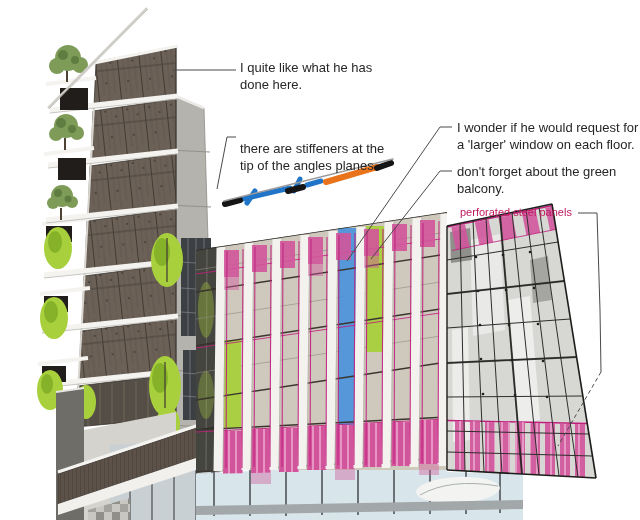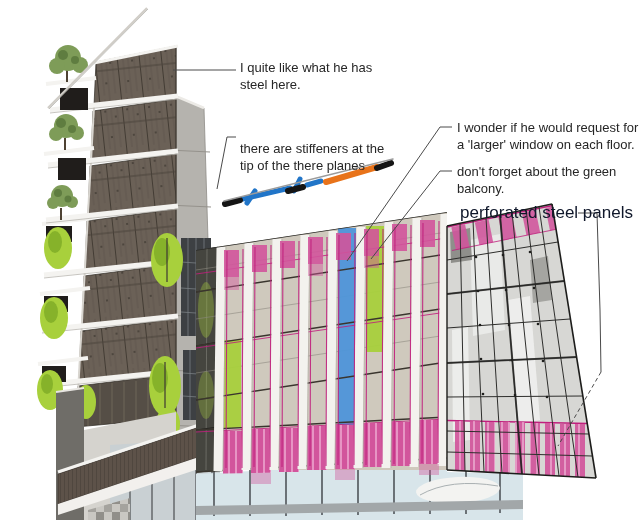--- a/index.html
+++ b/index.html
@@ -7,21 +7,21 @@
     --lime:#a8d03c; --lime-dark:#86b22a; --olive:#7e9c58; --olive-dark:#5f7d40;
     --blue:#4e95d9; --sk-blue:#2175c8; --sk-orange:#e8731a;
     --beige:#cfc9bd; --brown:#6b6157; --ink:#262626;
   }
   html,body{margin:0;padding:0;background:#fff;}
   .canvas{position:relative;width:640px;height:520px;background:#ffffff;overflow:hidden;
           font-family:"Liberation Sans",sans-serif;}
   .canvas svg{position:absolute;left:0;top:0;}
   .ann{position:absolute;color:var(--ink);font-size:13px;line-height:17px;z-index:5;}
   .ann .ln{display:block;}
-  .ann-overlay{font-size:17px;color:#0f172a;white-space:nowrap;}
+  .ann-overlay{font-size:11px;color:#be185d;white-space:nowrap;}
 </style>
 </head>
 <body>
 
 <div class="canvas">
 
 <svg width="640" height="520" viewBox="0 0 640 520">
   <defs>
     <pattern id="planks" width="22" height="54" patternUnits="userSpaceOnUse" patternTransform="rotate(-6)">
       <rect width="22" height="54" fill="var(--brown)"></rect>
@@ -306,26 +306,26 @@
     <path d="M236,137 L227,137 L217,189"></path>
     <path d="M452,127 L440,127 L347,261"></path>
     <path d="M452,171 L440,171 L371,259"></path>
     <path d="M578,213 L597,213 L600,310 L601,372"></path>
     <path d="M601,372 L558,446" stroke-dasharray="4 3"></path>
   </g>
 </svg>
 
 <div class="ann" style="left:240px;top:59px;width:175px">
   <span class="ln">I quite like what he has</span>
-  <span class="ln">steel here.</span>
+  <span class="ln">done here.</span>
 </div>
 
 <div class="ann" style="left:240px;top:140px;width:180px">
   <span class="ln">there are stiffeners at the</span>
-  <span class="ln">tip of the there planes</span>
+  <span class="ln">tip of the angles planes</span>
 </div>
 
 <div class="ann" style="left:457px;top:119px;width:190px">
   <span class="ln">I wonder if he would request for</span>
   <span class="ln">a 'larger' window on each floor.</span>
 </div>
 
 <div class="ann" style="left:457px;top:163px;width:190px">
   <span class="ln">don't forget about the green</span>
   <span class="ln">balcony.</span>

